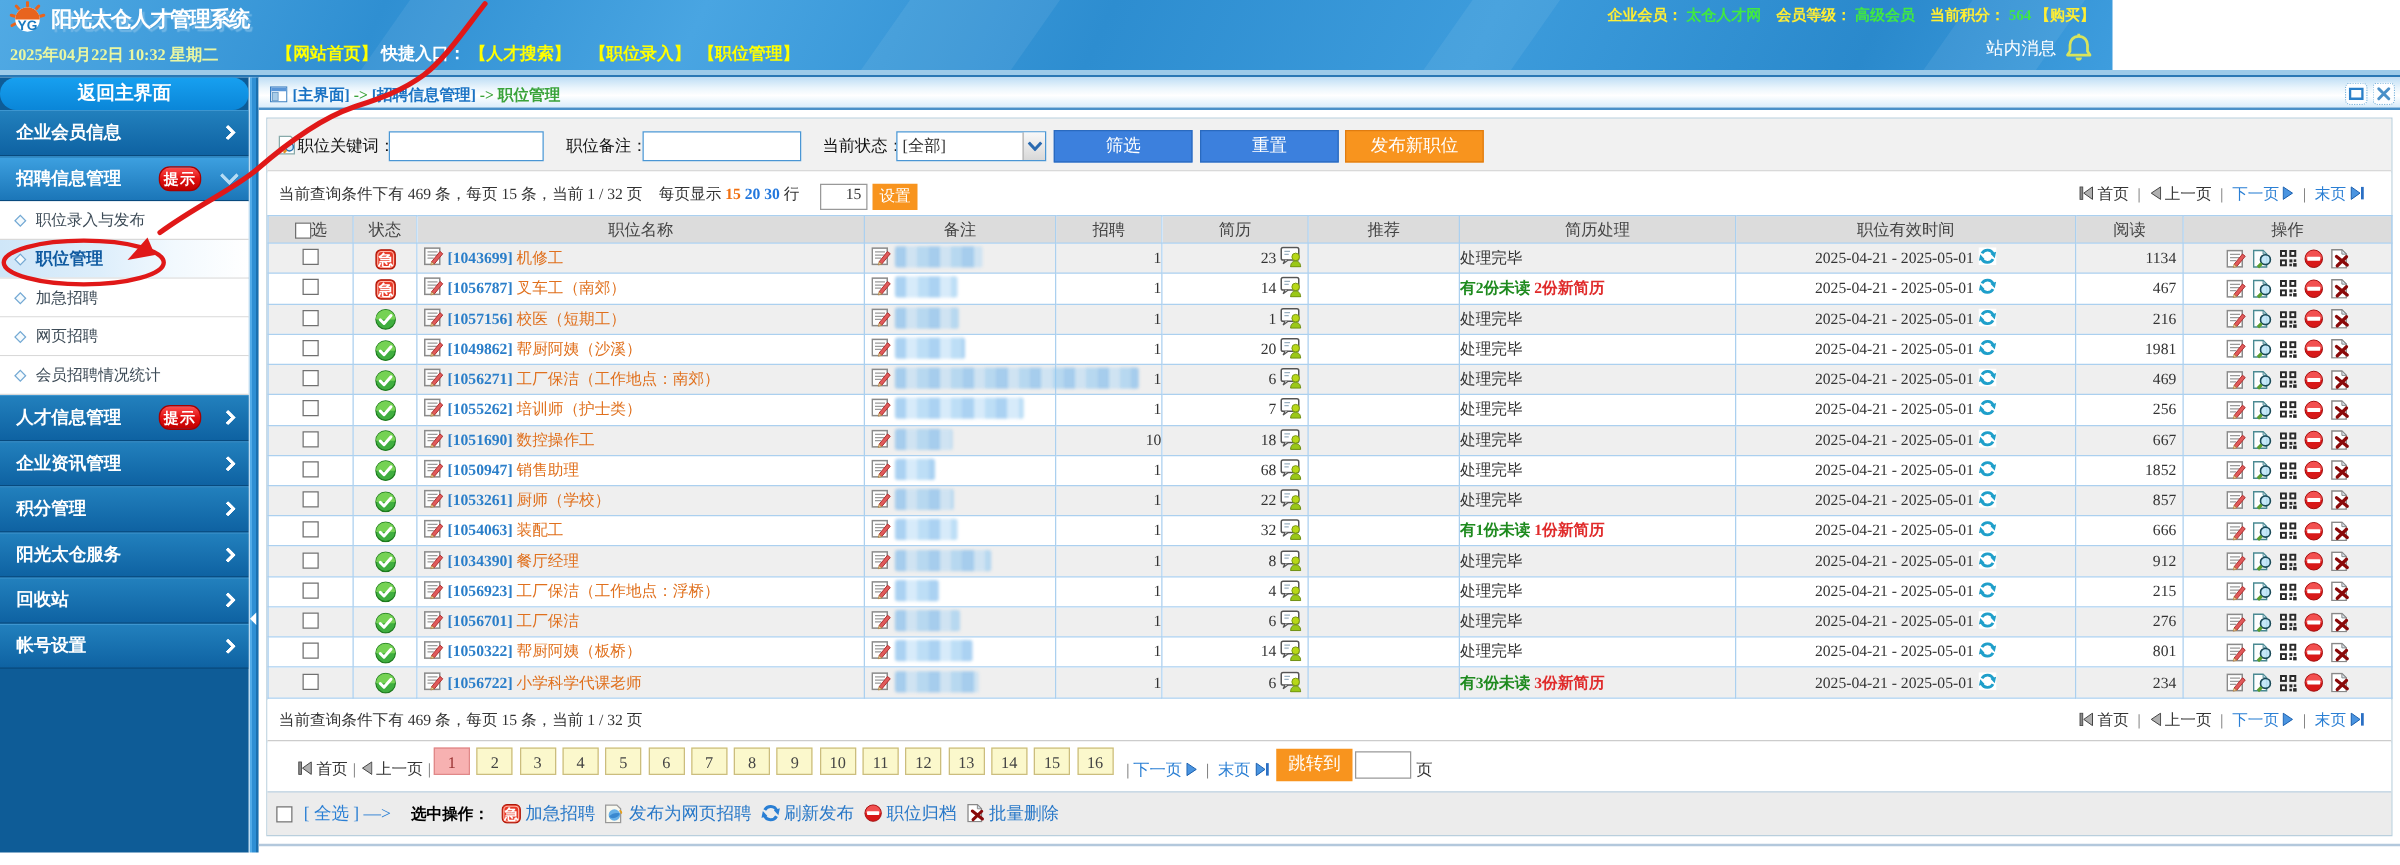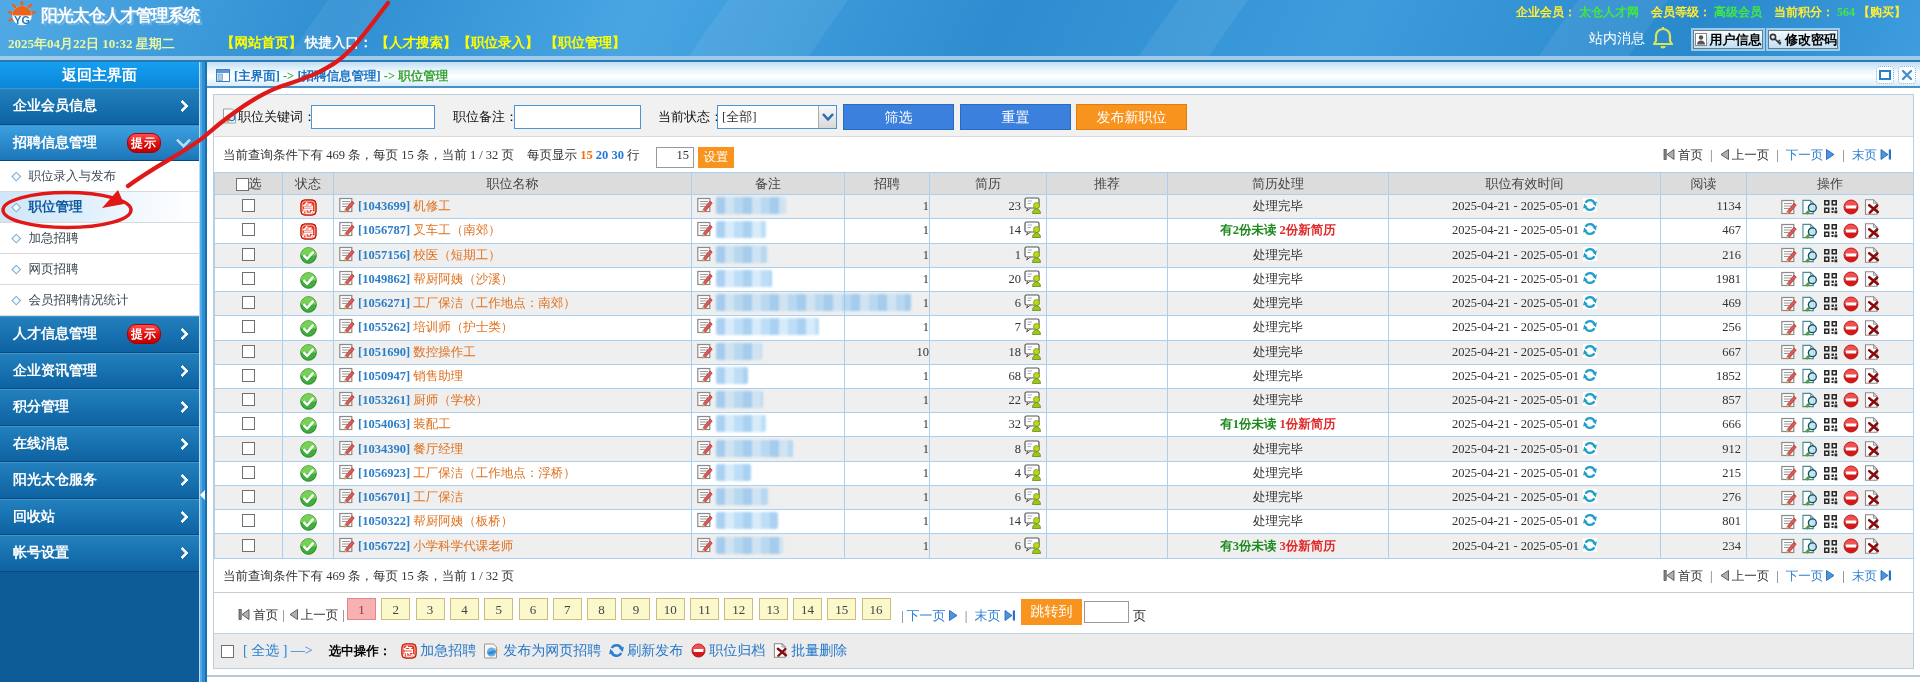--- a/index.html
+++ b/index.html
@@ -1,19 +1,19 @@
 <!DOCTYPE html>
 <html lang="zh"><head>
 <meta charset="utf-8">
 <title>阳光太仓人才管理系统</title>
 <style>
 *{margin:0;padding:0;box-sizing:border-box;}
 html,body{width:1920px;height:692px;overflow:hidden;background:#fff;}
 body{font-family:"Liberation Serif",serif;font-size:13px;color:#333;position:relative;}
-#topbar{position:absolute;left:0;top:0;width:1920px;height:56px;
+#topbar{position:absolute;left:0;top:0;width:1690px;height:56px;
  background:linear-gradient(115deg,#51aae4 0%,#2f8fd2 18%,#49a5e2 33%,#2d8dd0 52%,#3d9cdc 70%,#2a89cc 88%,#3e9dde 100%);overflow:hidden;}
 #topbar .streak{position:absolute;background:rgba(255,255,255,0.07);transform:skewX(-35deg);height:120px;top:-20px;}
 #lightstrip{position:absolute;left:0;top:56px;width:1920px;height:4px;background:#9dcbe9;}
 #darkline{position:absolute;left:0;top:60px;width:1920px;height:2px;background:#2a78b4;}
 
 #logo{position:absolute;left:7px;top:1px;}
 #logotitle{position:absolute;left:41px;top:4px;font-size:17px;font-weight:bold;color:#fff;
  font-family:"Liberation Sans",sans-serif;letter-spacing:-1.2px;text-shadow:2px 2px 1px rgba(120,185,230,0.9);}
 #dateline{position:absolute;left:8px;top:35px;font-size:13px;font-weight:bold;color:#e9f7a2;}
 #quick{position:absolute;left:221px;top:34px;font-size:13.5px;font-weight:bold;color:#ffff00;white-space:nowrap;}
@@ -22,21 +22,21 @@
 #memline i{color:#41e941;font-style:normal;}
 #msgline{position:absolute;left:1589px;top:30px;height:20px;font-size:14px;color:#fff;}
 .tbtn{position:absolute;top:30px;height:19px;font-size:13px;font-weight:bold;color:#000;
  background:linear-gradient(180deg,#f6fbfe 0%,#dceef8 45%,#c3dff0 100%);border:1px solid #6b7b85;
  box-shadow:0 0 0 2px rgba(190,225,248,0.75);display:flex;align-items:center;justify-content:center;gap:3px;
  font-family:"Liberation Sans",sans-serif;}
 #btnexit{background:linear-gradient(180deg,#4a4a4a 0%,#111 55%,#000 100%);color:#fff;border:1px solid #cfe4f2;}
 
 #sidebar{position:absolute;left:0;top:62px;width:199px;height:620px;background:#0e5c97;}
 #backmain{height:26px;background:linear-gradient(180deg,#17a0f0,#0a86d8);color:#fff;text-align:center;
- font-size:15px;font-weight:bold;line-height:26px;}
+ font-size:15px;font-weight:bold;line-height:26px;border-radius:13px;}
 .mitem{height:36.5px;background:linear-gradient(180deg,#2280bd 0%,#0e62a2 100%);border-top:1px solid #3d96d0;
  border-bottom:1px solid #084a7e;position:relative;color:#fff;font-size:14px;font-weight:bold;white-space:nowrap;
  display:flex;align-items:center;padding-left:13px;}
 .mitem.open{background:linear-gradient(180deg,#3da0e0 0%,#1b76b8 100%);}
 .chev{position:absolute;right:12px;top:50%;width:9px;height:9px;border-top:3px solid #fff;border-right:3px solid #fff;
  transform:translateY(-50%) rotate(45deg);border-radius:1px;}
 .chevd{position:absolute;right:10px;top:50%;width:11px;height:11px;border-top:3px solid #b5dcf4;border-right:3px solid #b5dcf4;
  transform:translateY(-72%) rotate(135deg);border-radius:1px;}
 .tip{position:absolute;right:38px;top:50%;transform:translateY(-50%);width:34px;height:20px;border-radius:9px;
  background:linear-gradient(180deg,#ff5050 0%,#e01010 50%,#c00000 100%);border:1px solid #a80000;color:#fff;
@@ -75,21 +75,21 @@
 #tbl{position:absolute;left:0;top:77px;border-collapse:collapse;table-layout:fixed;width:1699px;}
 #tbl td,#tbl th{border:1px solid #abd0ef;overflow:hidden;white-space:nowrap;font-weight:normal;padding:0;}
 #tbl th{height:22px;background:#dcdcdc;font-size:13px;color:#444;}
 #tbl td{height:23.27px;max-height:23.27px;font-size:12.5px;line-height:23px;}
 #tbl td svg{vertical-align:middle;}
 tr.odd td{background:#efefef;}
 tr.even td{background:#ffffff;}
 .cid{color:#2a7ec9;font-weight:bold;}
 .cname{color:#e0701d;}
 .num{text-align:right;padding-right:8px;}
-.cdone{text-align:center;color:#333;}
+.cdone{text-align:left;color:#333;}
 .cgreen{color:#1e8a1e;font-weight:bold;}
 .cred{color:#e02b2b;font-weight:bold;}
 .cdate{text-align:center;}
 .ops{display:flex;align-items:center;justify-content:center;gap:5px;}
 .pagesep{color:#666;margin:0 7px;}
 .pgbox{display:inline-block;width:29px;height:22px;border:1px solid #cbbd7e;background:#fbf8cc;text-align:center;line-height:21px;font-size:13px;color:#444;margin-right:5px;}
 .pgbox.cur{background:#f7b1b1;border:1px solid #e08888;color:#993333;}
 .cb{display:inline-block;width:13px;height:13px;border:1px solid #707070;background:#fff;vertical-align:-2px;}
 .blur{display:inline-block;height:17px;vertical-align:-4px;border-radius:2px;
  background:repeating-linear-gradient(90deg,rgba(125,185,235,0.65) 0 9px,rgba(175,215,245,0.5) 9px 18px,rgba(145,200,240,0.6) 18px 27px);
@@ -113,21 +113,21 @@
         <line x1="4.8" y1="12" x2="2" y2="11.2"></line>
       <line x1="25.2" y1="12" x2="28" y2="11.2"></line>
         <line x1="5.2" y1="18" x2="2.6" y2="19.4"></line>
     </g>
     <circle cx="15" cy="14.5" r="9.8" fill="#fff"></circle>
     <path d="M5.2 14.5 a9.8 9.8 0 0 1 19.6 0 z" fill="#e8641e"></path>
     <text x="15" y="23" font-size="11" font-weight="bold" fill="#1a7ac0" text-anchor="middle" font-family="Liberation Sans,sans-serif">YG</text>
   </svg>
   <div id="logotitle">阳光太仓人才管理系统</div>
   <div id="dateline">2025年04月22日 10:32 星期二</div>
-  <div id="quick">【网站首页】<b style="margin:0 3px;">快捷入口：</b>【人才搜索】<span style="margin-left:1px;">【职位录入】</span><span style="margin-left:6px;">【职位管理】</span></div>
+  <div id="quick">【网站首页】<b style="margin:0 3px;">快捷入口：</b>【人才搜索】<span style="margin-left:15px;">【职位录入】</span><span style="margin-left:6px;">【职位管理】</span></div>
   <div id="memline">企业会员： <i>太仓人才网</i>　会员等级： <i>高级会员</i>　当前积分： <i>564</i> 【购买】</div>
   <div id="msgline">站内消息</div>
   <svg id="bell" width="24" height="25" viewBox="0 0 24 25" style="position:absolute;left:1651px;top:26px;">
     <path d="M12 3 c4.5 0 7 3.5 7 7 v5 l2 3 h-18 l2 -3 v-5 c0 -3.5 2.5 -7 7 -7 z" fill="none" stroke="#d8e45c" stroke-width="2.2" stroke-linejoin="round"></path>
     <line x1="12" y1="3" x2="12" y2="1" stroke="#d8e45c" stroke-width="2.2"></line>
     <path d="M9.5 20 a2.5 2.5 0 0 0 5 0 z" fill="#d8e45c"></path>
   </svg>
   <div class="tbtn" style="left:1693px;width:70px;">
     <svg width="12" height="13" viewBox="0 0 12 13">
         <rect x="0.5" y="0.5" width="11" height="12" fill="#fff" stroke="#888"></rect>
@@ -171,24 +171,20 @@
       <span>人才信息管理</span>
       <span class="tip">提示</span>
       <span class="chev"></span>
     </div>
   <div class="mitem">
       <span>企业资讯管理</span>
       <span class="chev"></span>
     </div>
   <div class="mitem">
       <span>积分管理</span>
-      <span class="chev"></span>
-    </div>
-  <div class="mitem">
-      <span>在线消息</span>
       <span class="chev"></span>
     </div>
   <div class="mitem">
       <span>阳光太仓服务</span>
       <span class="chev"></span>
     </div>
   <div class="mitem">
       <span>回收站</span>
       <span class="chev"></span>
     </div>

